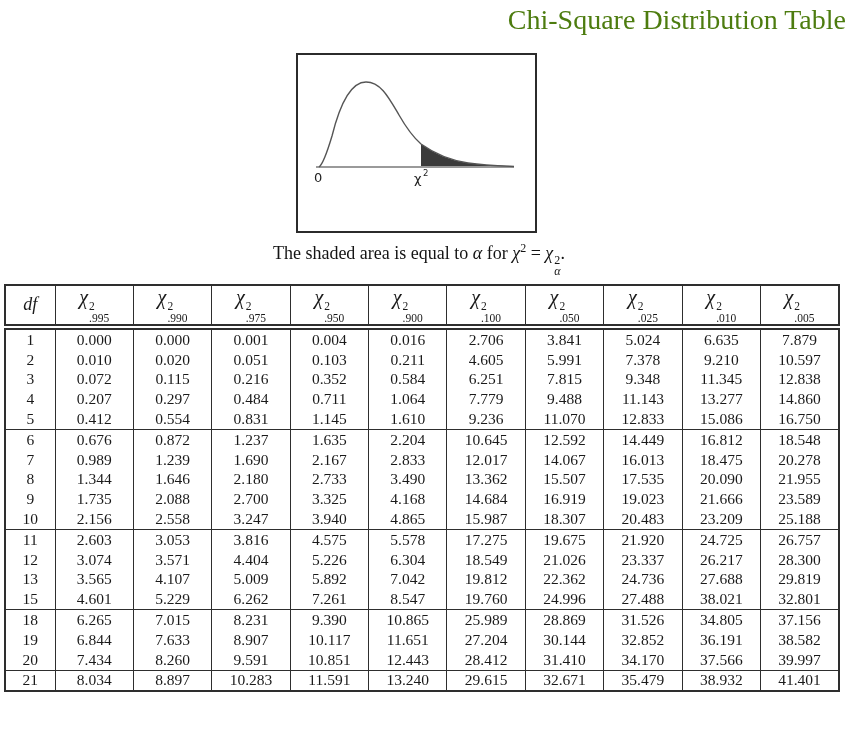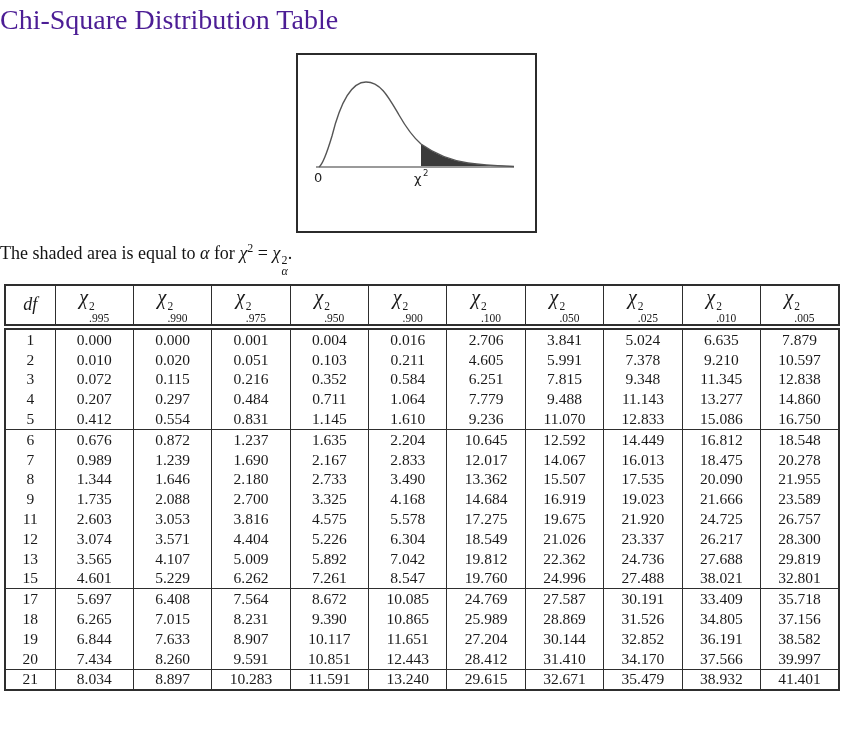--- a/index.html
+++ b/index.html
@@ -7,39 +7,39 @@
     width: 846px; height: 733px;
     background: #ffffff;
     overflow: hidden;
     position: relative;
     font-family: "Liberation Serif", serif;
     color: #1a1a1a;
   }
   .page-title {
     position: absolute;
     top: 4px; left: 0; width: 846px;
-    text-align: left;
+    text-align: right;
     font-size: 28px;
     font-weight: normal;
     margin: 0;
-    color: #4c1d95;
+    color: #4d7c0f;
   }
   .figure-box {
     position: absolute;
     left: 296px; top: 53px;
     width: 241px; height: 180px;
     border: 2px solid #2b2b2b;
     box-sizing: border-box;
     background: #fff;
   }
   .figure-box svg { display: block; }
   .caption {
     position: absolute;
     top: 241px; left: 0; width: 838px;
-    text-align: left;
+    text-align: center;
     font-size: 18px;
     color: #141414;
   }
   .ital { font-style: italic; }
   .caption sup { font-size: 12px; }
   .mstack {
     display: inline-flex;
     flex-direction: column;
     align-items: flex-start;
     font-size: 12px;
@@ -308,20 +308,33 @@
         <td>2.088</td>
         <td>2.700</td>
         <td>3.325</td>
         <td>4.168</td>
         <td>14.684</td>
         <td>16.919</td>
         <td>19.023</td>
         <td>21.666</td>
         <td>23.589</td>
       </tr>
+      <tr class="group-end">
+        <td>10</td>
+        <td>2.156</td>
+        <td>2.558</td>
+        <td>3.247</td>
+        <td>3.940</td>
+        <td>4.865</td>
+        <td>15.987</td>
+        <td>18.307</td>
+        <td>20.483</td>
+        <td>23.209</td>
+        <td>25.188</td>
+      </tr>
       <tr>
         <td>11</td>
         <td>2.603</td>
         <td>3.053</td>
         <td>3.816</td>
         <td>4.575</td>
         <td>5.578</td>
         <td>17.275</td>
         <td>19.675</td>
         <td>21.920</td>
@@ -361,33 +374,20 @@
         <td>6.262</td>
         <td>7.261</td>
         <td>8.547</td>
         <td>19.760</td>
         <td>24.996</td>
         <td>27.488</td>
         <td>38.021</td>
         <td>32.801</td>
       </tr>
       <tr>
-        <td>17</td>
-        <td>5.697</td>
-        <td>6.408</td>
-        <td>7.564</td>
-        <td>8.672</td>
-        <td>10.085</td>
-        <td>24.769</td>
-        <td>27.587</td>
-        <td>30.191</td>
-        <td>33.409</td>
-        <td>35.718</td>
-      </tr>
-      <tr>
         <td>18</td>
         <td>6.265</td>
         <td>7.015</td>
         <td>8.231</td>
         <td>9.390</td>
         <td>10.865</td>
         <td>25.989</td>
         <td>28.869</td>
         <td>31.526</td>
         <td>34.805</td>

